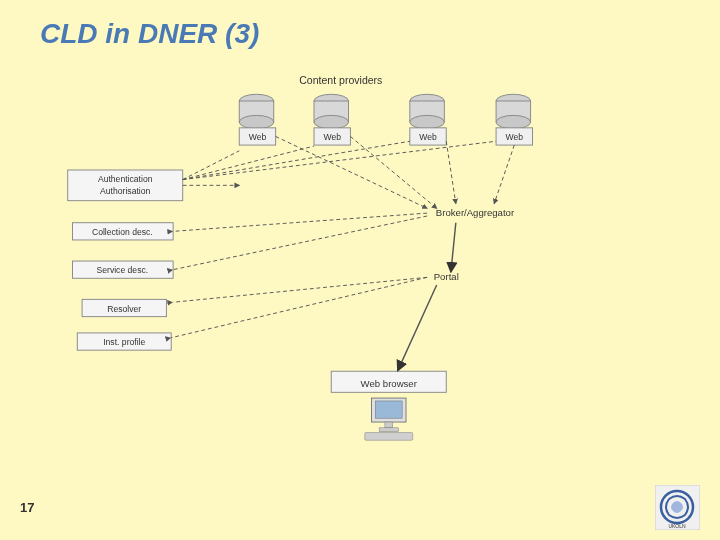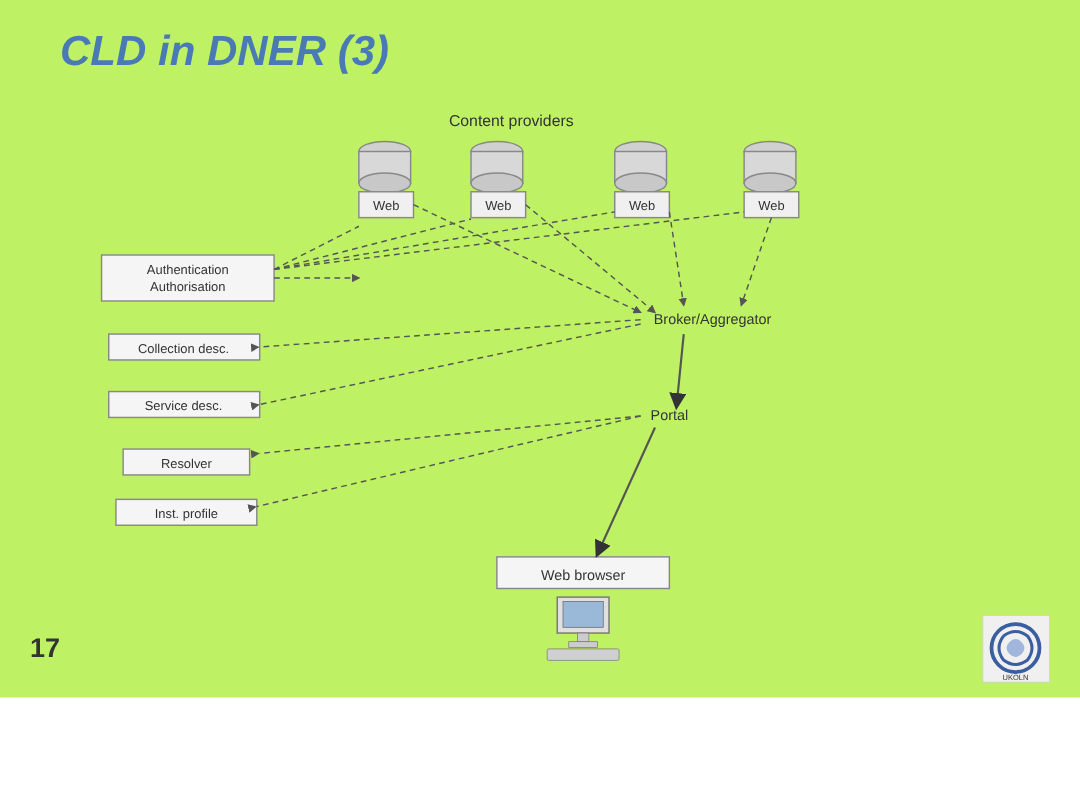--- a/index.html
+++ b/index.html
@@ -7,22 +7,22 @@
       width: 720px;
       height: 540px;
       background: #ffffff;
       font-family: Arial, sans-serif;
       overflow: hidden;
       position: relative;
     }
 
     .slide-container {
       width: 720px;
-      height: 465px;
-      background: #bef264;
+      height: 540px;
+      background: #fef9c3;
       position: relative;
     }
 
     .slide-title {
       position: absolute;
       top: 18px;
       left: 40px;
       font-size: 28px;
       font-style: italic;
       color: #4a7ab5;
@@ -35,21 +35,21 @@
       bottom: 10px;
       left: 0;
       right: 0;
       display: flex;
       align-items: center;
       justify-content: space-between;
       padding: 0 20px;
     }
 
     .footer-number {
-      font-size: 18px;
+      font-size: 13px;
       color: #333;
       font-weight: bold;
     }
 
     .footer-text {
       font-size: 10px;
       color: #555;
     }
 
     .ukoln-logo {

